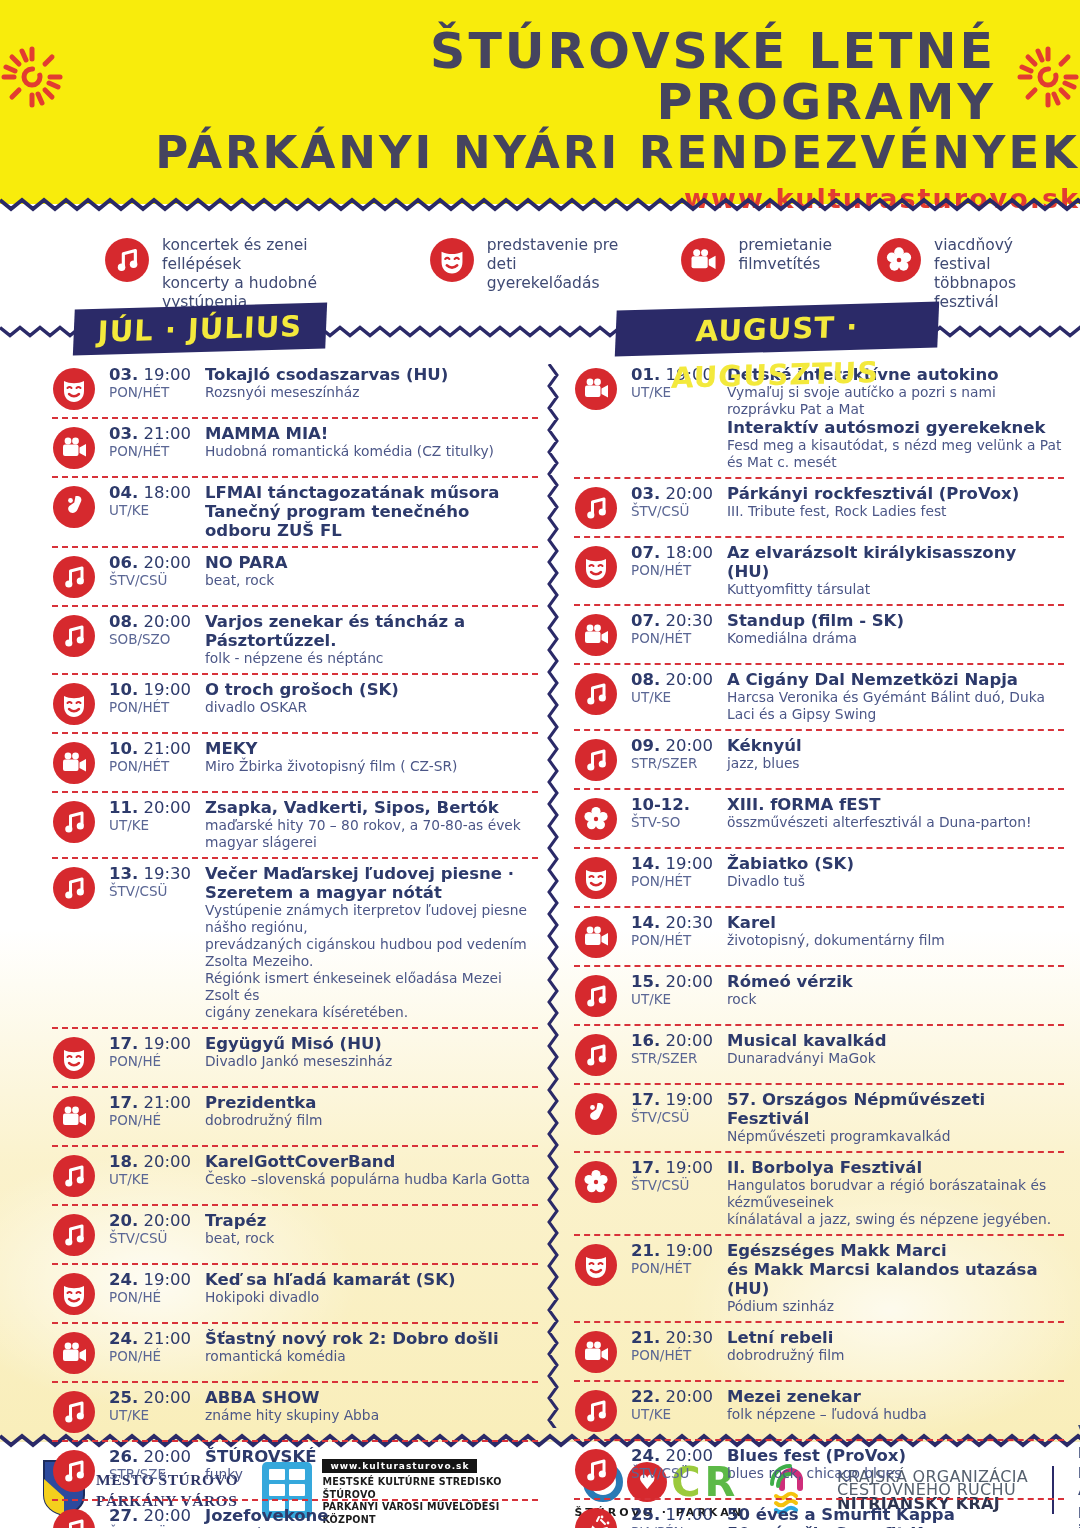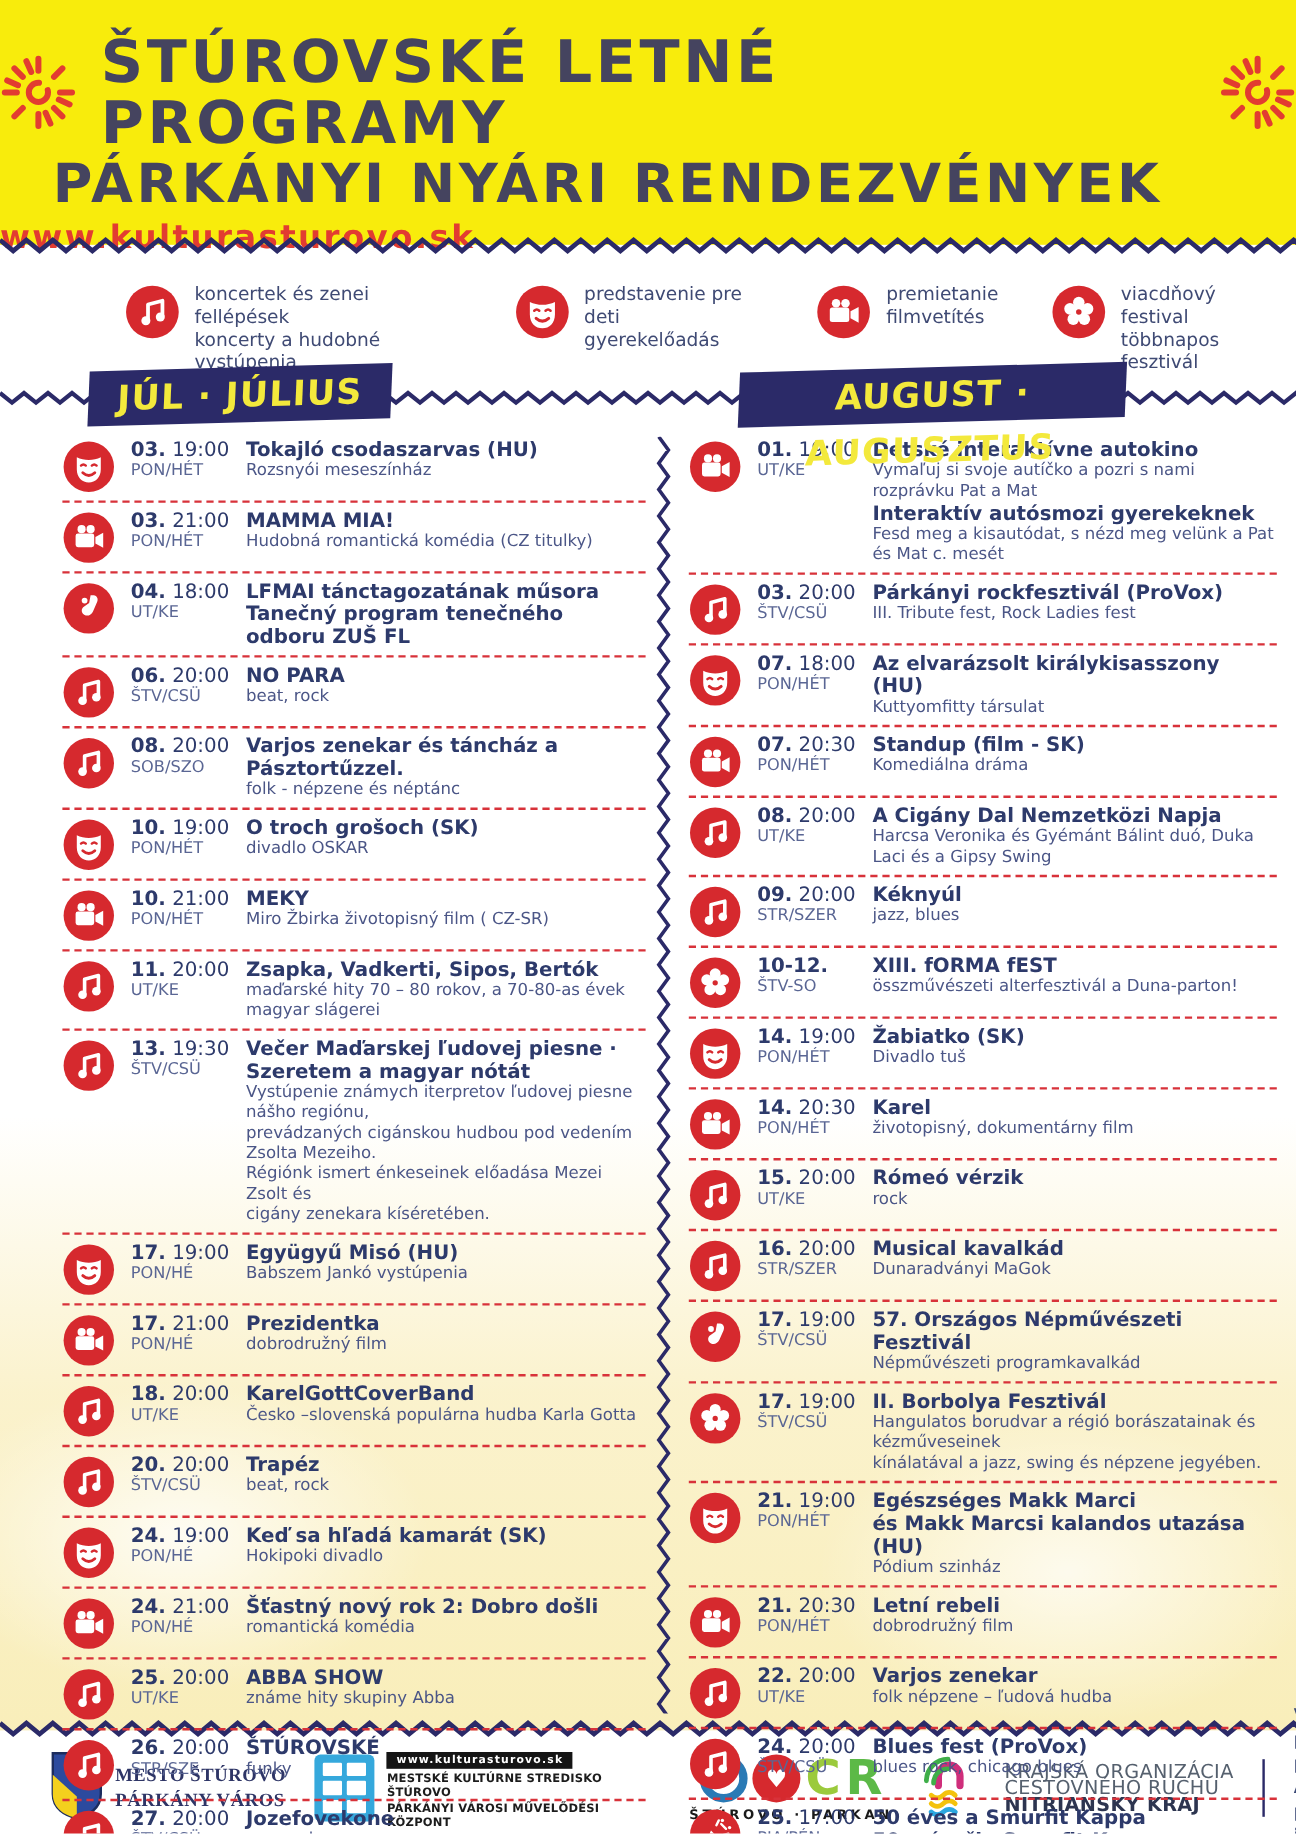--- a/index.html
+++ b/index.html
@@ -1,21 +1,21 @@
 <!DOCTYPE html>
 <html><head>
 <meta charset="utf-8">
 <style>
   html,body{margin:0;padding:0;}
   body{
     width:1080px;height:1528px;position:relative;overflow:hidden;background:#ffffff;
     font-family:"DejaVu Sans","Liberation Sans",sans-serif;color:#2d3a6b;
   }
   
-  .header{position:absolute;top:0;left:0;right:0;height:204px;background:#f8ec0c;text-align:left;}
+  .header{position:absolute;top:0;left:0;right:0;height:204px;background:#f8ec0c;text-align:right;}
   .titleline{display:flex;justify-content:center;align-items:center;gap:20px;padding-top:26px;}
   .t1{font-size:49px;font-weight:800;color:#45445f;letter-spacing:3px;line-height:1.05;}
   .t2{font-size:45px;font-weight:800;color:#45445f;letter-spacing:3px;margin-top:0px;line-height:1.05;padding-left:44px;}
   .url{margin-top:7px;font-size:27px;color:#e23c31;font-weight:700;letter-spacing:2px;}
   .sun{width:64px;height:64px;flex:none;}
   
   .legend{position:absolute;top:236px;left:104px;right:10px;display:flex;gap:44px;align-items:flex-start;}
   .lg-item{display:flex;align-items:flex-start;}
   .lg-icon{width:46px;height:46px;flex:none;margin-top:1px;}
   .lg-txt{margin-left:12px;font-size:15.5px;line-height:19px;color:#3f4a74;font-weight:500;}
@@ -360,21 +360,21 @@
             <path d="M15.5 21q2 -2 4 0" stroke="#d6292e" stroke-width="2" fill="none" stroke-linecap="round"></path>
             <path d="M24.5 21q2 -2 4 0" stroke="#d6292e" stroke-width="2" fill="none" stroke-linecap="round"></path>
             <path d="M17 27q5 4.5 10 0" stroke="#d6292e" stroke-width="2.4" fill="none" stroke-linecap="round"></path>
           </svg></span>
         <div class="ev-datecol">
           <div class="ev-date"><b>17.</b> 19:00</div>
           <div class="ev-days">PON/HÉ</div>
         </div>
         <div class="ev-textcol">
           <div class="ev-title">Együgyű Misó (HU)</div>
-          <div class="ev-desc">Babszem Jankó vystúpenia</div>
+          <div class="ev-desc">Divadlo Jankó meseszinház</div>
         </div>
       </div>
       <div class="ev">
         <span class="ev-icon"><svg viewBox="0 0 44 44" width="100%" height="100%">
             <circle cx="22" cy="22" r="21" fill="#d6292e"></circle>
             <circle cx="16" cy="15" r="3.4" fill="#fff"></circle>
             <circle cx="23.5" cy="15" r="3.4" fill="#fff"></circle>
             <rect x="11" y="18.5" width="15.5" height="11.5" rx="2" fill="#fff"></rect>
             <path d="M27.5 21.5l6.5-3.5v12.5l-6.5-3.5Z" fill="#fff"></path>
           </svg></span>
@@ -777,21 +777,21 @@
             <circle cx="22" cy="22" r="21" fill="#d6292e"></circle>
             <path d="M18.5 28.5V16l11.5-3v12.5" stroke="#fff" stroke-width="3" fill="none" stroke-linejoin="round"></path>
             <circle cx="16.8" cy="29" r="3.6" fill="#fff"></circle>
             <circle cx="28.3" cy="26" r="3.6" fill="#fff"></circle>
           </svg></span>
         <div class="ev-datecol">
           <div class="ev-date"><b>22.</b> 20:00</div>
           <div class="ev-days">UT/KE</div>
         </div>
         <div class="ev-textcol">
-          <div class="ev-title">Varjos zenekar</div>
+          <div class="ev-title">Mezei zenekar</div>
           <div class="ev-desc">folk népzene – ľudová hudba</div>
         </div>
       </div>
       <div class="ev">
         <span class="ev-icon"><svg viewBox="0 0 44 44" width="100%" height="100%">
             <circle cx="22" cy="22" r="21" fill="#d6292e"></circle>
             <path d="M18.5 28.5V16l11.5-3v12.5" stroke="#fff" stroke-width="3" fill="none" stroke-linejoin="round"></path>
             <circle cx="16.8" cy="29" r="3.6" fill="#fff"></circle>
             <circle cx="28.3" cy="26" r="3.6" fill="#fff"></circle>
           </svg></span>

